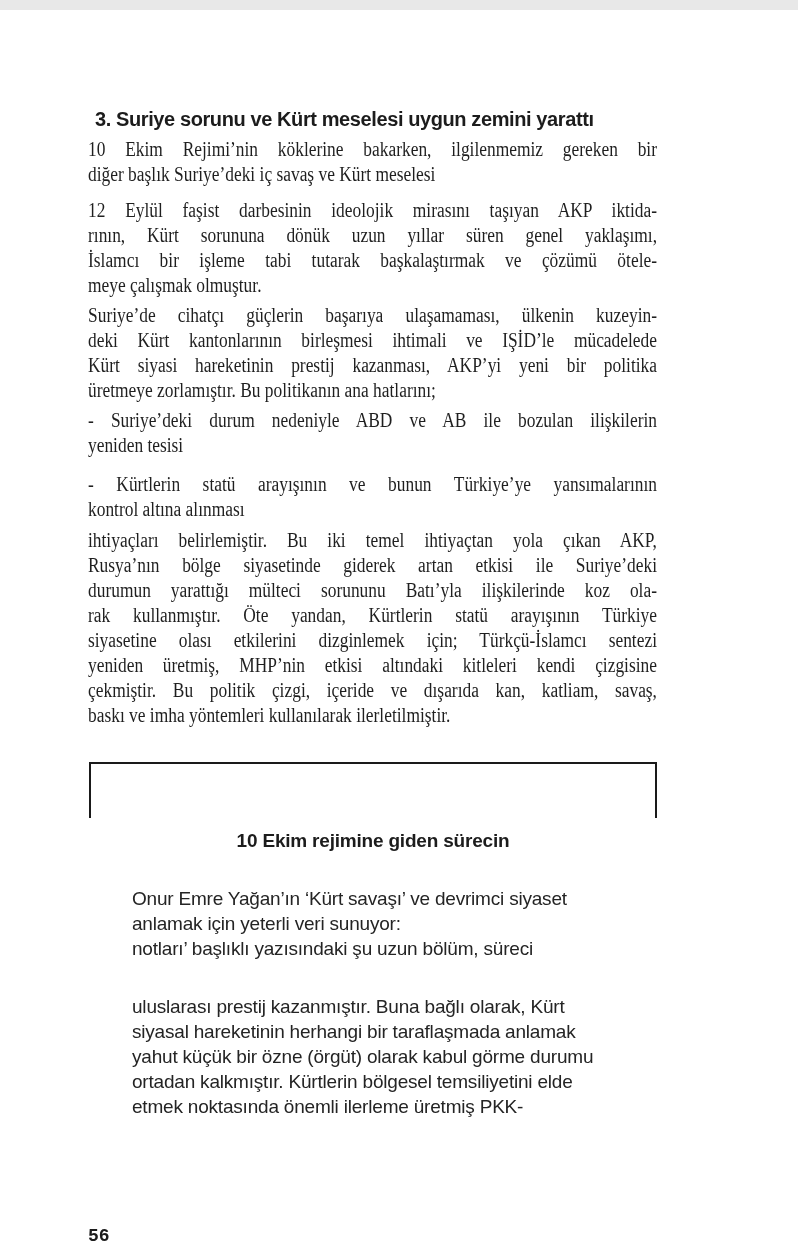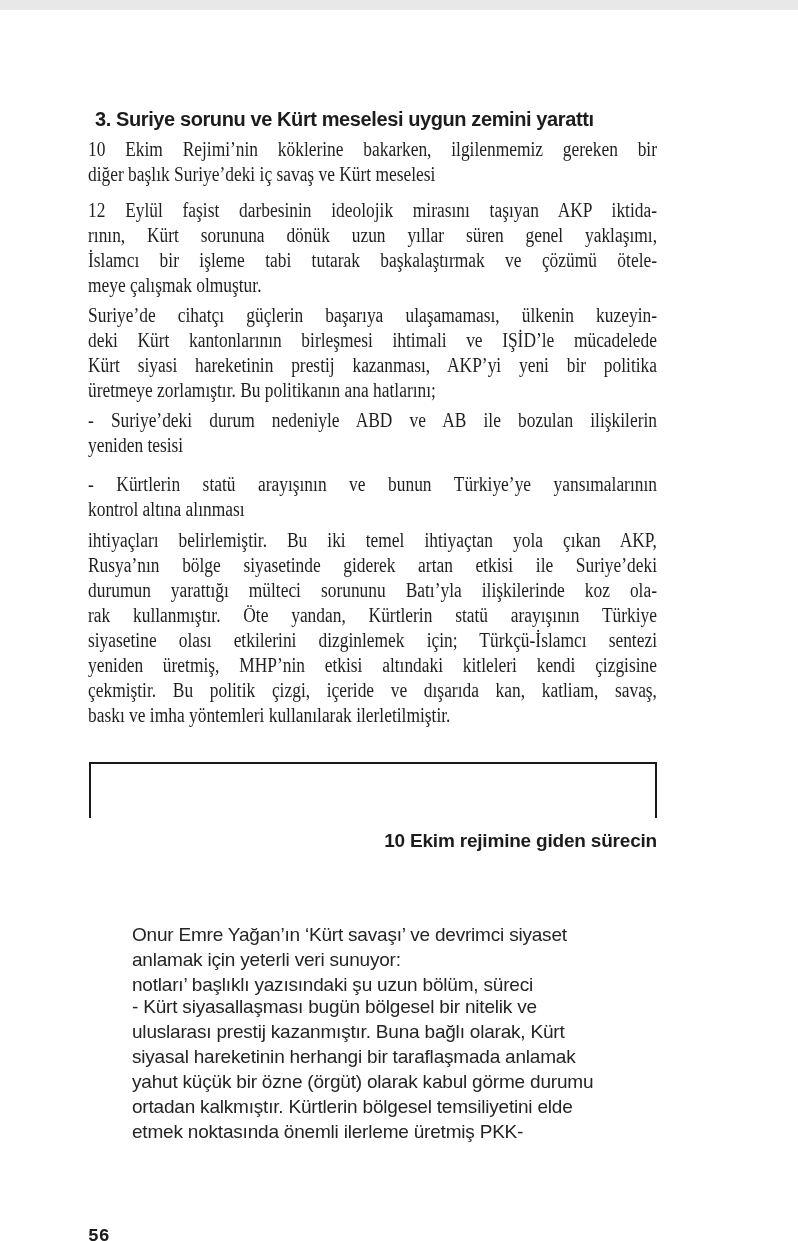--- a/index.html
+++ b/index.html
@@ -28,32 +28,32 @@
   .para .jl { text-align:justify; text-align-last:justify; }
   .p1 { top:127px; } .p2 { top:188px; } .p3 { top:293px; }
   .b1 { top:398px; } .b2 { top:462px; } .p4 { top:518px; }
   .frame {
     position:absolute; left:89px; top:752px;
     width:564px; height:54px;
     border:2px solid #1a1a1a; border-bottom:none;
   }
   .boxh {
     position:absolute; left:89px; top:818px; width:568px;
-    text-align:right;
+    text-align:center;
     font-family:"Liberation Sans", sans-serif;
     font-weight:bold; font-size:19px; line-height:25px;
     letter-spacing:-0.2px; color:#1c1c1c;
   }
   .boxp {
     position:absolute; left:132px; width:525px;
     font-family:"Liberation Sans", sans-serif;
     font-size:19px; line-height:25px;
     letter-spacing:-0.2px; color:#242424;
   }
-  .bp1 { top:912px; } .bp2 { top:984px; }
+  .bp1 { top:876px; } .bp2 { top:984px; }
   .pagenum {
     position:absolute; left:88px; top:1216px;
     font-family:Liberation Mono, monospace;
     font-weight:bold; font-size:18px; color:#1c1c1c;
   }
 </style>
 </head>
 <body>
 
 <div class="page">
@@ -106,21 +106,20 @@
     <div>10 Ekim rejimine giden sürecin</div>
   </div>
 
   <div class="boxp bp1">
     <div>Onur Emre Yağan’ın ‘Kürt savaşı’ ve devrimci siyaset</div>
     <div>anlamak için yeterli veri sunuyor:</div>
     <div>notları’ başlıklı yazısındaki şu uzun bölüm, süreci</div>
   </div>
 
   <div class="boxp bp2">
-    <div>- Kürt siyasallaşması bugün bölgesel bir nitelik ve</div>
     <div>uluslarası prestij kazanmıştır. Buna bağlı olarak, Kürt</div>
     <div>siyasal hareketinin herhangi bir taraflaşmada anlamak</div>
     <div>yahut küçük bir özne (örgüt) olarak kabul görme durumu</div>
     <div>ortadan kalkmıştır. Kürtlerin bölgesel temsiliyetini elde</div>
     <div>etmek noktasında önemli ilerleme üretmiş PKK-</div>
   </div>
 
   <div class="pagenum">56</div>
 
 </div>

